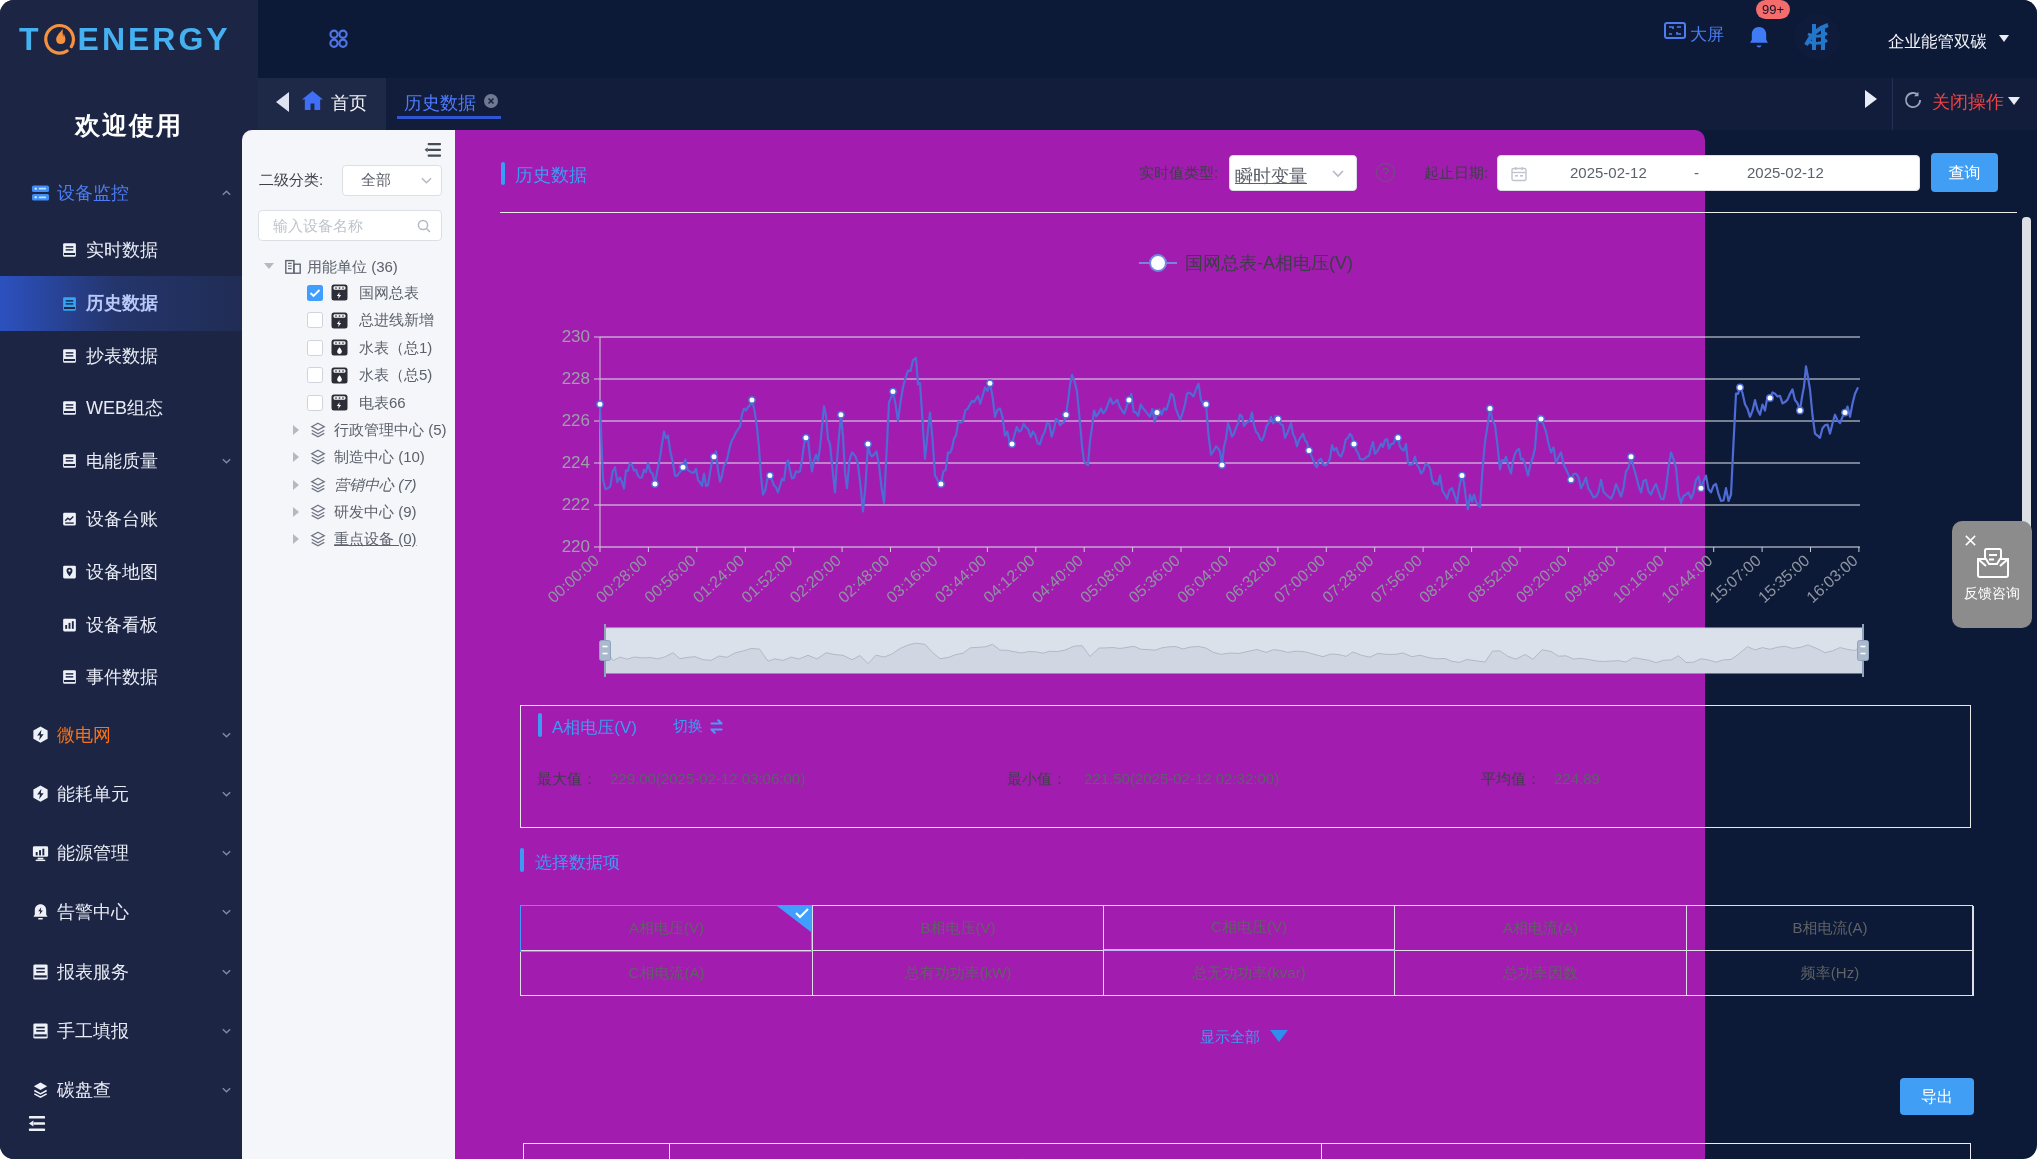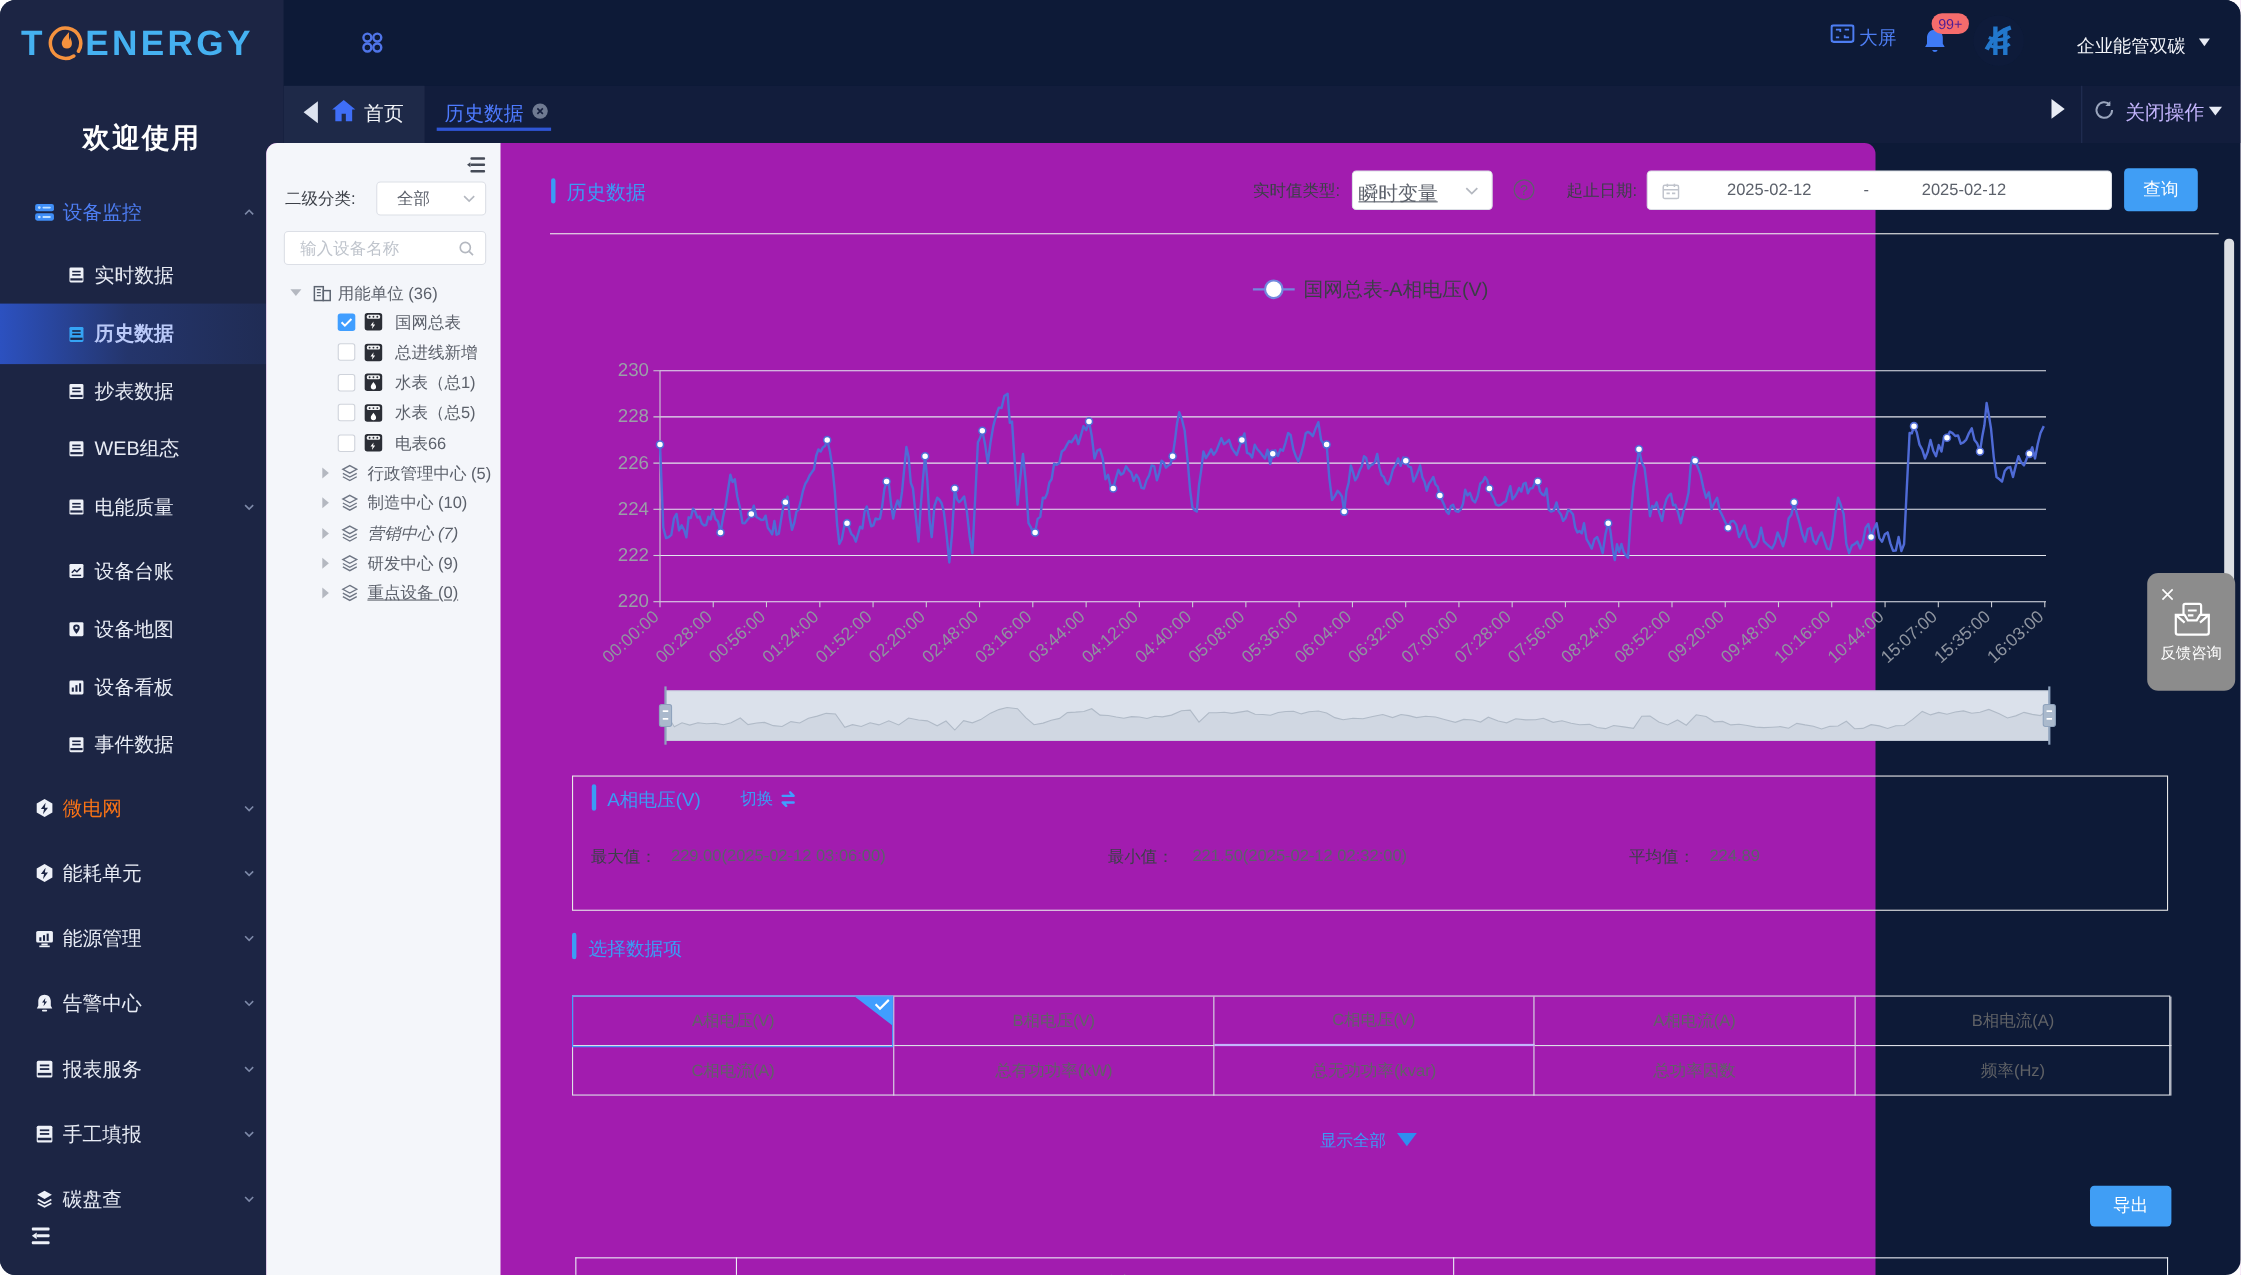--- a/index.html
+++ b/index.html
@@ -227,21 +227,21 @@
       </svg>
 <div style="position:absolute;left:1406px;top:22px;width:22px;height:20px;"><svg viewBox="0 0 22 20">
           <rect x="1" y="1" width="20" height="15" rx="2" fill="none" stroke="#4d7df2" stroke-width="2"></rect>
           <path d="M5 5h4v2M17 5h-4M5 12h3M17 12h-4v-2" stroke="#4d7df2" stroke-width="1.6" fill="none"></path>
         </svg></div>
 <div style="position:absolute;left:1432px;top:23px;font-size:17px;color:#4d7df2;">大屏</div>
 <div style="position:absolute;left:1489px;top:25px;width:24px;height:26px;"><svg viewBox="0 0 24 26">
           <path d="M12 2c4.4 0 7.2 3.2 7.2 7.4v5.4l1.7 3H3.1l1.7-3V9.4C4.8 5.2 7.6 2 12 2z" fill="#3f7bf5"></path>
           <path d="M9.5 20.5a2.6 2.6 0 0 0 5 0z" fill="#3f7bf5"></path>
         </svg></div>
-<div style="position:absolute;left:1498px;top:12px;min-width:34px;height:19px;background:#f56c6c;border-radius:10px;color:#4c1d95;font-size:13px;text-align:center;line-height:19px;padding:0 4px;">99+</div>
+<div style="position:absolute;left:1498px;top:0;min-width:34px;height:19px;background:#f56c6c;border-radius:10px;color:#0f172a;font-size:13px;text-align:center;line-height:19px;padding:0 4px;">99+</div>
 <div style="position:absolute;left:1536px;top:14px;width:46px;height:46px;border-radius:50%;background:#0f1c3c;overflow:hidden;">
 <svg viewBox="0 0 46 46">
           <circle cx="23" cy="23" r="23" fill="#0e1b3a"></circle>
           <path d="M12 31c5-10 12-17 22-20" stroke="#2277cc" stroke-width="4" fill="none"></path>
           <path d="M20 10v26" stroke="#2277cc" stroke-width="4"></path>
           <path d="M29 12v24" stroke="#2277cc" stroke-width="4"></path>
           <path d="M14 20c6 3 14 3 19-1M13 27c7 3 15 3 20-1" stroke="#2277cc" stroke-width="3" fill="none"></path>
         </svg></div>
 <div style="position:absolute;left:1630px;top:31px;font-size:16.5px;color:#f2f4f9;">企业能管双碳</div>
 <div style="position:absolute;left:1741px;top:35px;width:0;height:0;border-left:5.5px solid transparent;border-right:5.5px solid transparent;border-top:7px solid #e8ecf5;"></div>
@@ -257,21 +257,21 @@
 <div style="position:absolute;left:226px;top:16px;width:14px;height:14px;border-radius:50%;background:#6f7a92;"><svg viewBox="0 0 14 14">
           <path d="M4.5 4.5l5 5M9.5 4.5l-5 5" stroke="#16203f" stroke-width="1.5"></path>
         </svg></div>
 <div style="position:absolute;left:139px;top:38px;width:104px;height:3px;background:#2f55d4;"></div>
 <div style="position:absolute;left:1607px;top:12px;width:0;height:0;border-top:9px solid transparent;border-bottom:9px solid transparent;border-left:12px solid #e8ecf5;"></div>
 <div style="position:absolute;left:1634px;top:0;width:1px;height:52px;background:#243055;"></div>
 <div style="position:absolute;left:1645px;top:12px;width:20px;height:20px;"><svg viewBox="0 0 22 22">
           <path d="M18.8 11a7.8 7.8 0 1 1-2.3-5.5" fill="none" stroke="#9aa5bd" stroke-width="2"></path>
           <path d="M17 2v5h-5z" fill="#9aa5bd"></path>
         </svg></div>
-<div style="position:absolute;left:1674px;top:12px;font-size:18px;color:#c4b5fd;">关闭操作</div>
+<div style="position:absolute;left:1674px;top:12px;font-size:18px;color:#ef4444;">关闭操作</div>
 <div style="position:absolute;left:1750px;top:19px;width:0;height:0;border-left:6px solid transparent;border-right:6px solid transparent;border-top:8px solid #e8ecf5;"></div>
 </div>
 <div id="card">
       <div id="tree">
 <svg style="position:absolute;left:182px;top:12px;width:18px;height:16px;" viewBox="0 0 20 18">
           <rect x="4" y="1" width="15" height="2.6" rx="1" fill="#454b57"></rect>
           <rect x="4" y="7.5" width="15" height="2.6" rx="1" fill="#454b57"></rect>
           <path d="M0.5 8.8l3.5-2.6v5.2z" fill="#454b57"></path>
           <rect x="4" y="14" width="15" height="2.6" rx="1" fill="#454b57"></rect>
         </svg>

